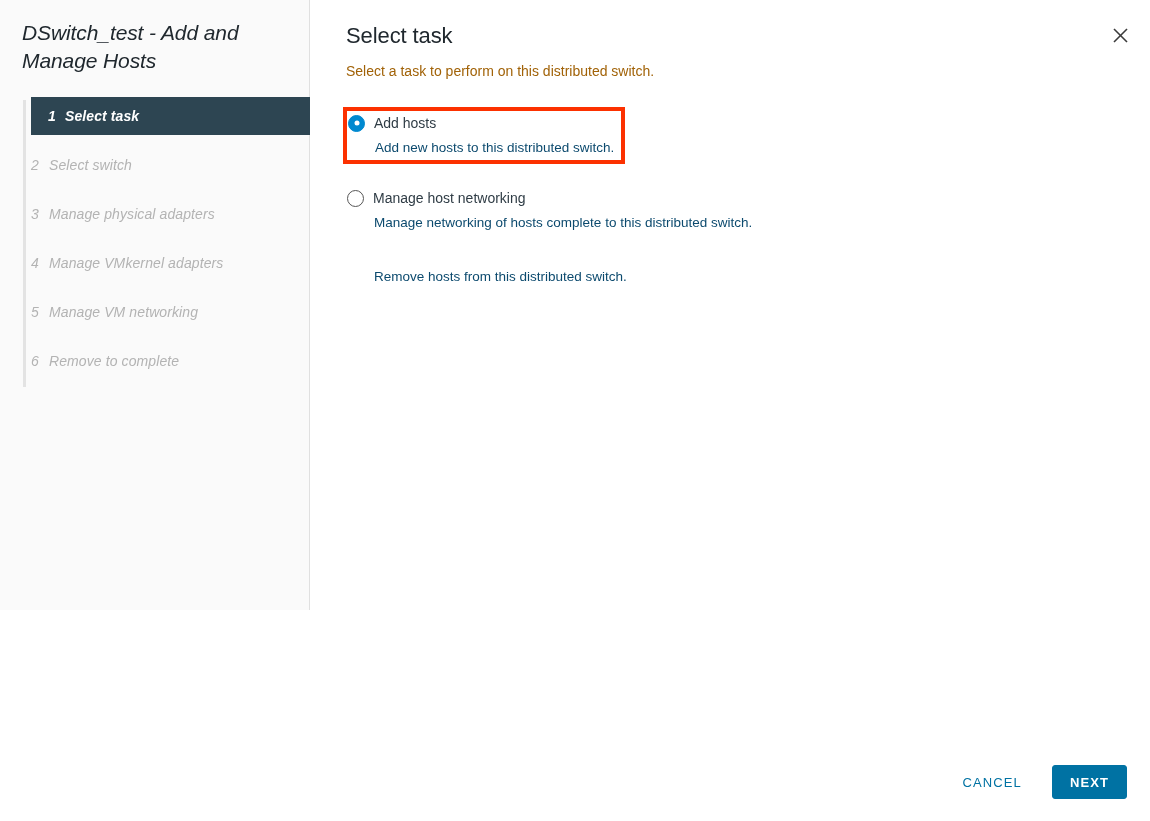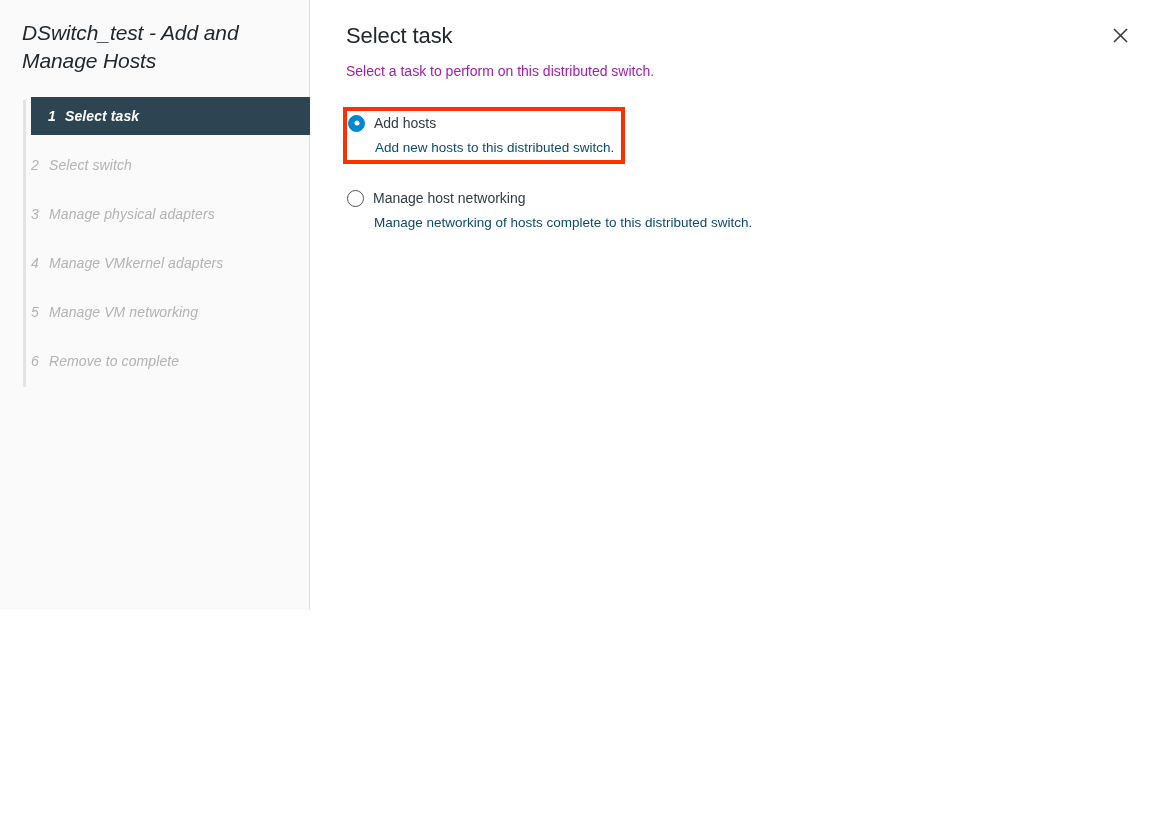--- a/index.html
+++ b/index.html
@@ -130,21 +130,21 @@
     font-weight: 400;
     color: #20282e;
     line-height: 28px;
     letter-spacing: -0.1px;
     margin-top: 4px;
   }
 
   .main-subtitle {
     margin-top: 12px;
     font-size: 14px;
-    color: #a21caf;
+    color: #a16207;
     line-height: 18px;
   }
 
   
   .task-list {
     margin-top: 27px;
     position: relative;
   }
 
   .task-option {
@@ -325,19 +325,24 @@
 
       <label class="task-option">
         <span class="task-row">
           <span class="radio"></span>
           <span class="task-label">Manage host networking</span>
         </span>
         <span class="task-desc" style="display:block;">Manage networking of hosts complete to this distributed switch.</span>
       </label>
 
       <label class="task-option">
+        <span class="task-desc" style="display:block;">Remove hosts from this distributed switch.</span>
       </label>
 
     </div>
 
+    <div class="footer">
+      <button class="btn-cancel">CANCEL</button>
+      <button class="btn-next">NEXT</button>
+    </div>
 
   </section>
 </div>
 
 </body></html>

